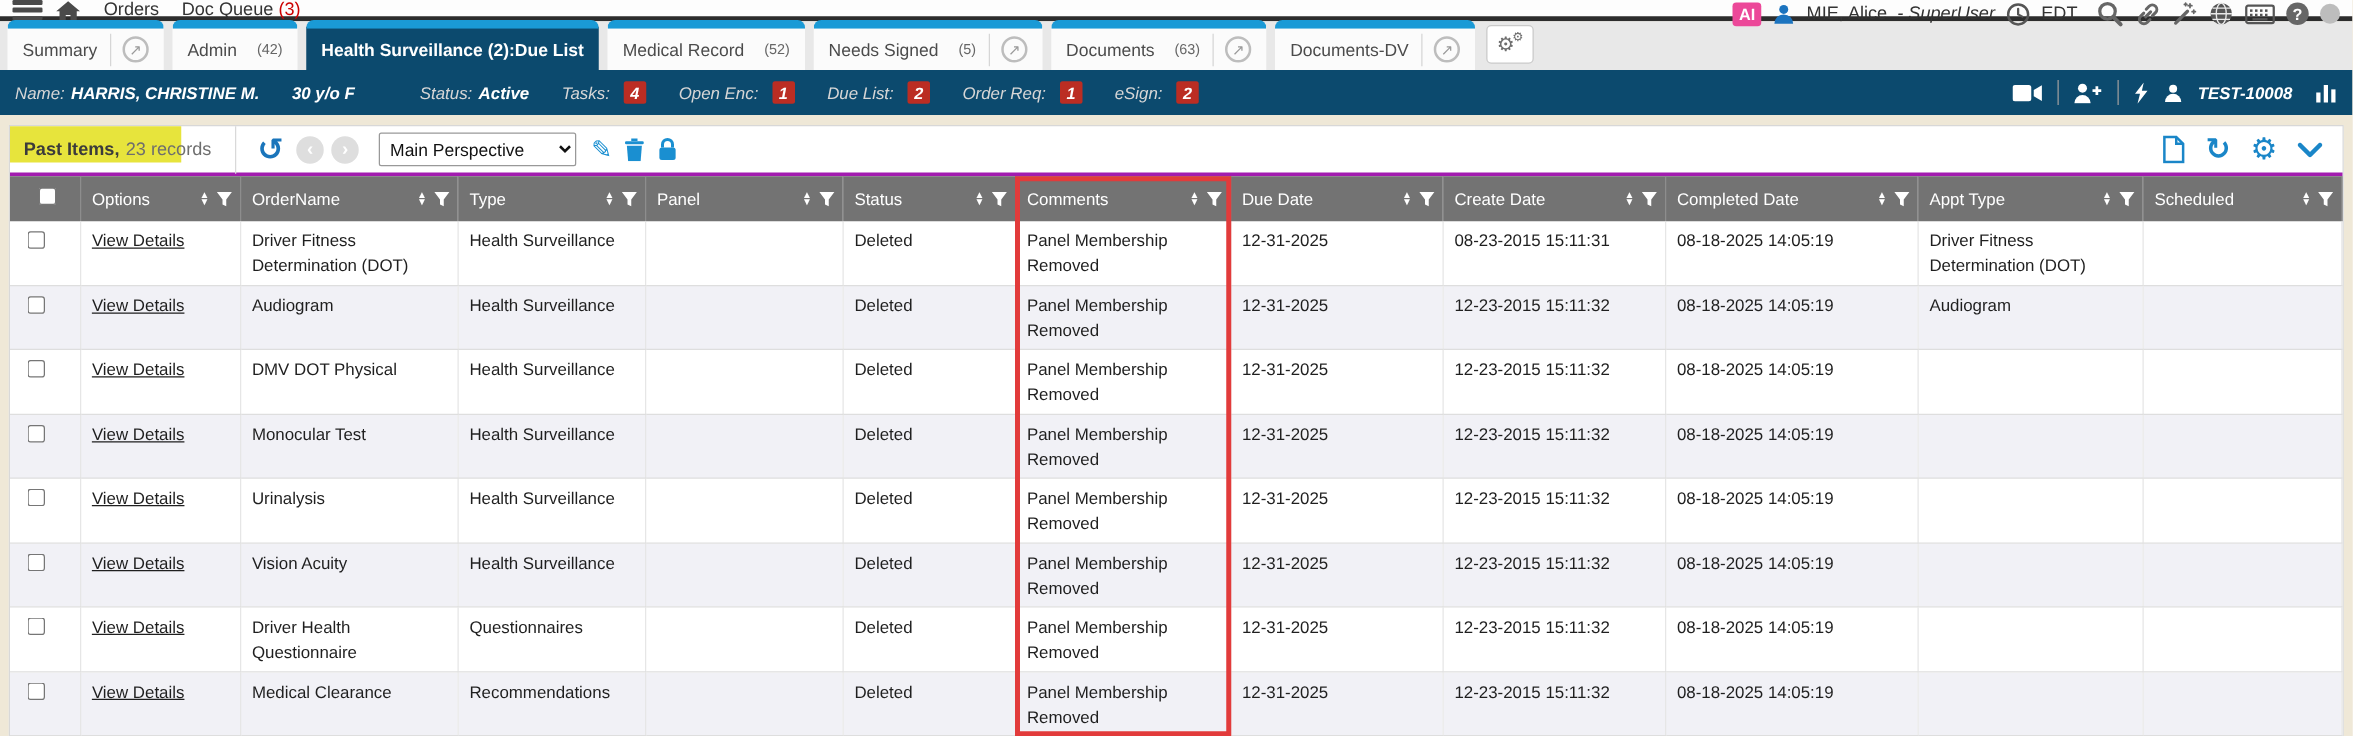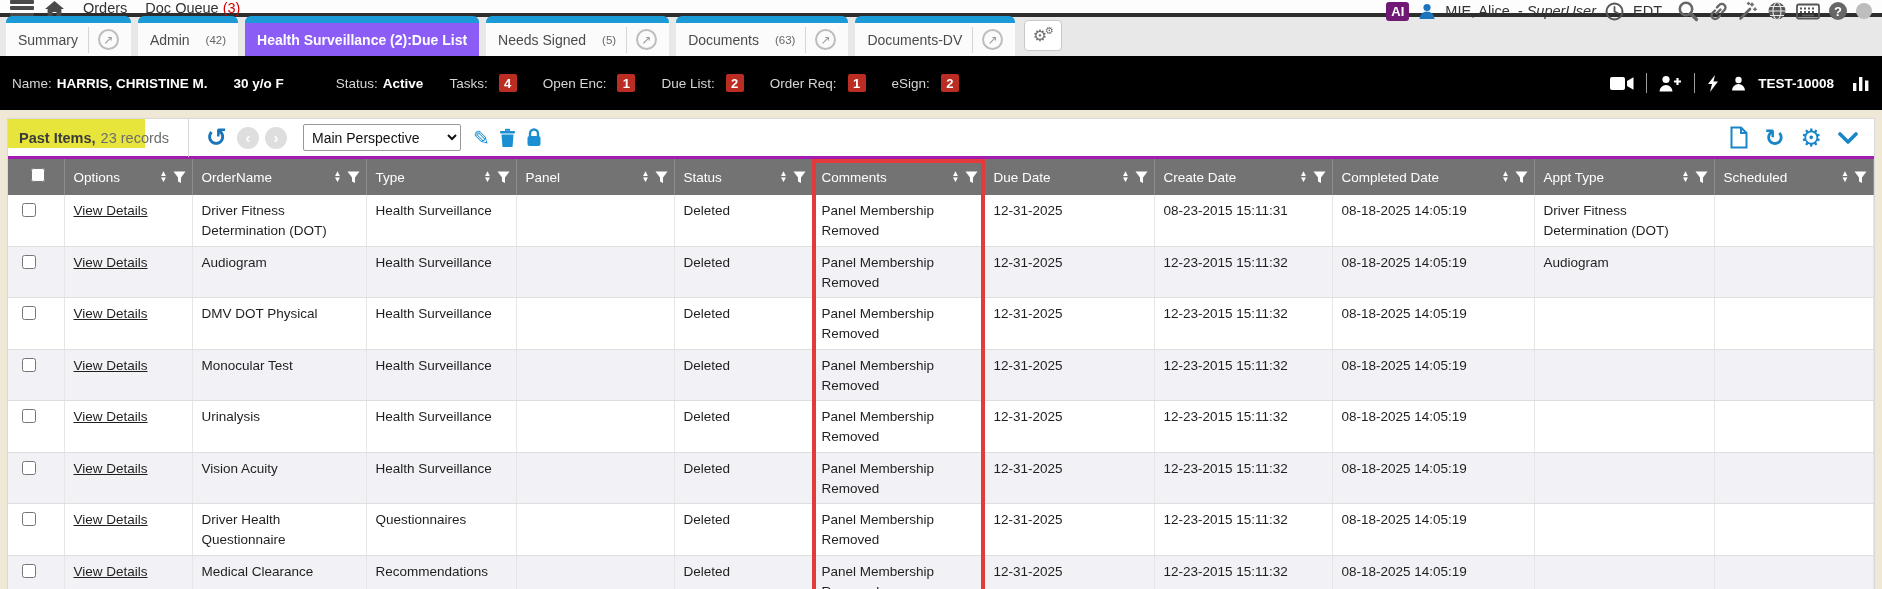--- a/index.html
+++ b/index.html
@@ -7,47 +7,47 @@
     font-family:"Liberation Sans","DejaVu Sans",sans-serif; background:#efe8d7; }
 
   
   .topbar { height:17px; background:#fdfdfd; border-bottom:4px solid #2d2d2d;
     display:flex; align-items:flex-start; padding:0 10px; gap:10px; }
   .hamburger { width:24px; height:16px; display:flex; flex-direction:column; justify-content:space-between; cursor:pointer; }
   .hamburger span { height:3.5px; background:#4a4a4a; border-radius:1px; }
   .top-link { font-size:14.5px; color:#333; margin-left:8px; cursor:pointer; }
   .red { color:#c00; }
   .top-right { margin-left:auto; display:flex; align-items:center; gap:9px; }
-  .ai-badge { background:#701a75; color:#fff; font-size:13px; font-weight:bold;
+  .ai-badge { background:#ec4899; color:#fff; font-size:13px; font-weight:bold;
     padding:2px 5px; border-radius:3px; }
   .top-user { font-size:14.5px; color:#333; }
   .super { font-style:italic; }
   .ticon { display:inline-flex; align-items:center; justify-content:center; }
   .help-circle { width:18px; height:18px; border-radius:50%; background:#666; color:#fff;
     font-size:13px; font-weight:bold; display:flex; align-items:center; justify-content:center; }
   .gray-dot { width:16px; height:16px; border-radius:50%; background:#bdbdbd; }
 
   
   .tabbar { height:39px; background:#e8e8e8; display:flex; align-items:flex-end; padding:0 0 0 6px; }
   .tab { height:40px; background:#fbfbfb; border-top:7px solid #1a9ad6; border-radius:6px 6px 0 0;
     display:flex; align-items:center; padding:0 12px; margin-right:7px; font-size:14px; color:#4b4b4b;
     cursor:pointer; white-space:nowrap; }
   .tab .tab-count { font-size:11.5px; color:#666; margin-left:16px; }
-  .tab.active { background:#8b5cf6; border-top-color:#1a9ad6; color:#fff; font-weight:bold; }
+  .tab.active { background:#0c4a6e; border-top-color:#1a9ad6; color:#fff; font-weight:bold; }
   .tab-sep { width:1px; height:26px; background:#d6d6d6; margin:0 9px 0 10px; }
   .tab-popup { width:21px; height:21px; border:2px solid #bdbdbd; border-radius:50%; color:#9a9a9a;
     font-size:12px; display:flex; align-items:center; justify-content:center; }
   .gears-btn { height:31px; width:38px; background:#fff; border:1px solid #c9c9c9; border-radius:4px;
     color:#6e6e6e; font-size:16px; display:flex; align-items:center; justify-content:center;
     margin:0 0 5px 2px; cursor:pointer; }
   .gears-btn .g2 { font-size:10px; margin:-10px 0 0 -2px; }
 
   
-  .ptbar { height:54px; background:#000000; display:flex; align-items:center; padding:0 12px;
-    color:#fff; font-size:13.5px; }
+  .ptbar { height:36px; background:#0c4a6e; display:flex; align-items:center; padding:0 12px;
+    color:#fff; font-size:13.5px;font-style:italic; }
   .pt-label { color:#d6d6d6; margin-right:5px; }
   .pt-val { font-weight:bold; color:#fff; }
   .pt-gap { width:26px; }
   .pt-badge { background:#bb2d23; color:#fff; font-weight:bold; font-size:13px;
     min-width:18px; height:18px; border-radius:2px; display:inline-flex; align-items:center;
     justify-content:center; padding:0 4px; margin-left:6px; }
   .pt-item { display:flex; align-items:center; margin-right:26px; }
   .pt-right { margin-left:auto; display:flex; align-items:center; gap:12px; }
   .pt-div { width:1px; height:20px; background:#9d9d9d; }
 
@@ -195,20 +195,25 @@
     <span class="tab-label">Admin</span>
     <span class="tab-count">(42)</span>
 
   </div>
 
   <div class="tab active">
     <span class="tab-label">Health Surveillance (2):Due List</span>
 
   </div>
 
+  <div class="tab">
+    <span class="tab-label">Medical Record</span>
+    <span class="tab-count">(52)</span>
+
+  </div>
 
 
   <div class="tab">
     <span class="tab-label">Needs Signed</span>
     <span class="tab-count">(5)</span>
     <span class="tab-sep"></span>
     <span class="tab-popup">↗</span>
   </div>
 
   <div class="tab">

